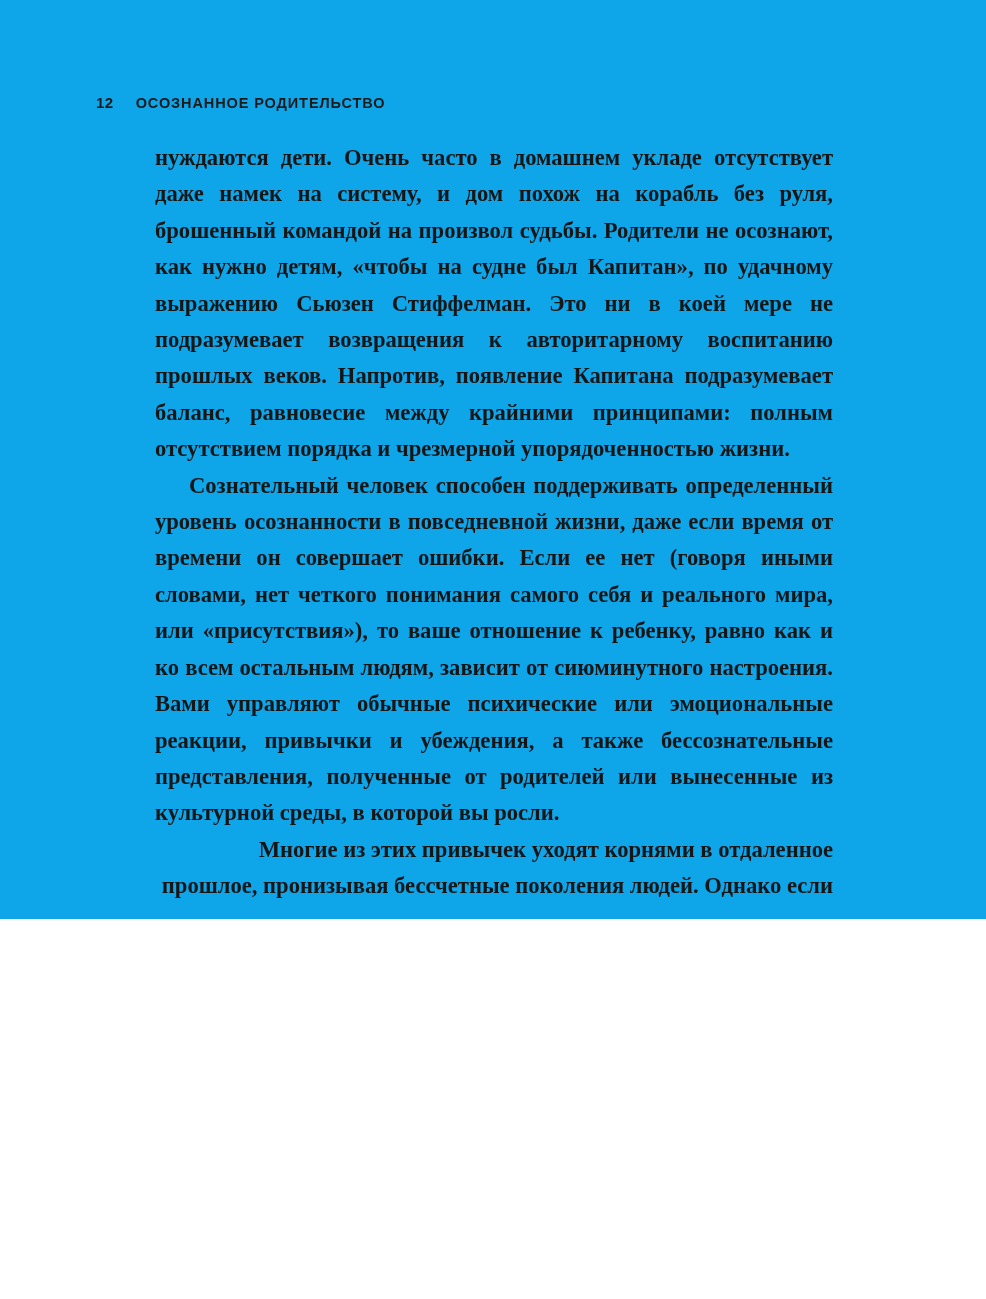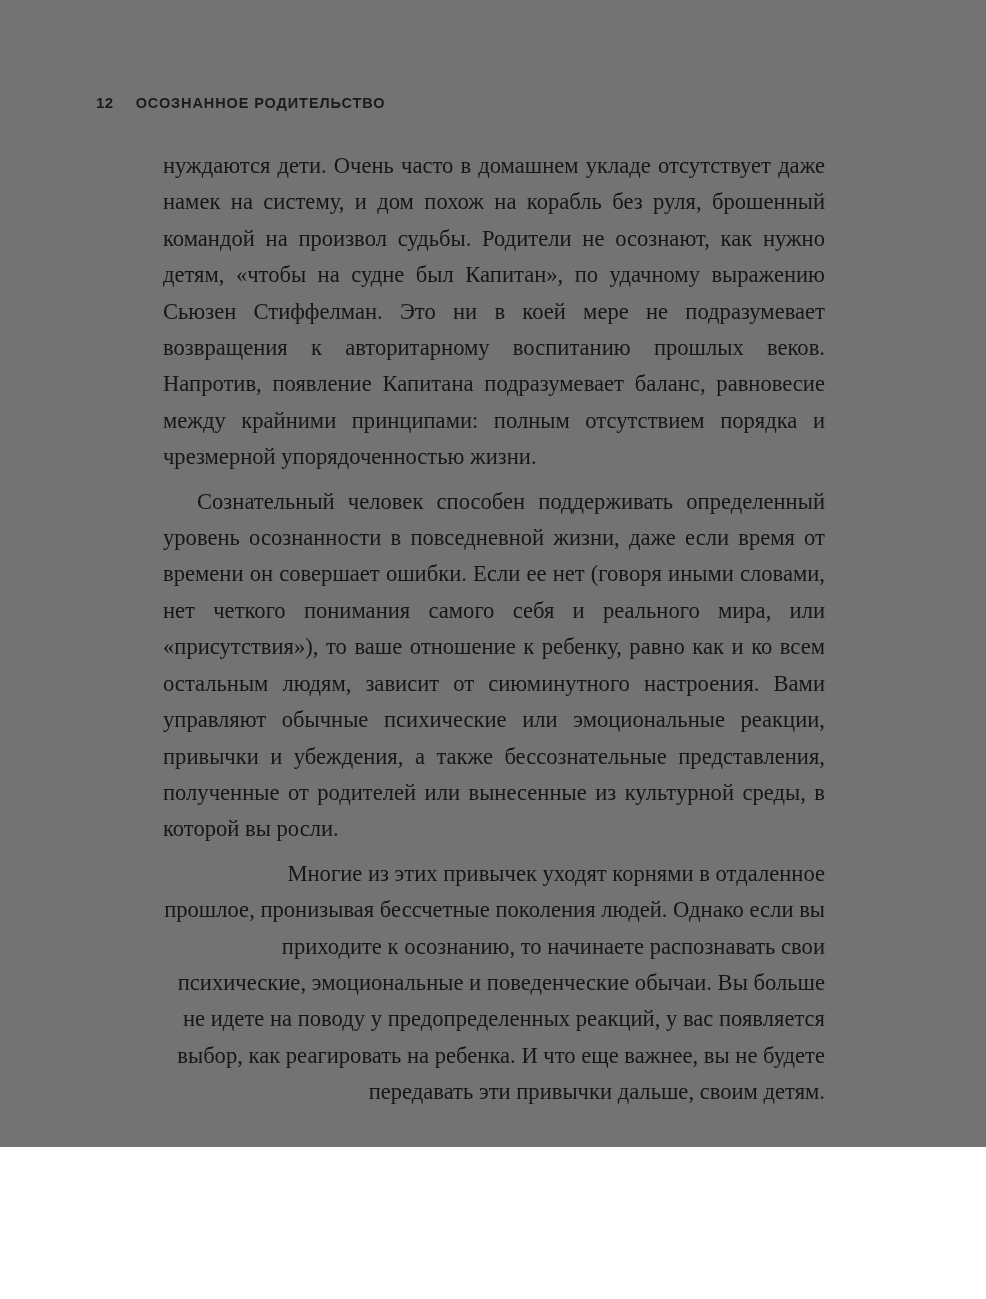--- a/index.html
+++ b/index.html
@@ -3,22 +3,22 @@
 <meta charset="utf-8">
 <style>
   html, body {
     margin: 0;
     padding: 0;
     background: #ffffff;
   }
   .page {
     position: relative;
     width: 986px;
-    height: 1147px;
-    background: #737373;
+    height: 919px;
+    background: #0ea5e9;
     overflow: hidden;
     box-sizing: border-box;
   }
   .running-head {
     position: absolute;
     top: 94px;
     left: 96px;
     display: flex;
     align-items: baseline;
     gap: 22px;
@@ -38,23 +38,24 @@
     left: 155px;
     width: 678px;
     font-family: "Liberation Serif", serif;
     font-size: 22.6px;
     line-height: 36.4px;
     color: #161616;
     text-align: justify;
     text-justify: inter-word;
   }
   .body-text p {
-    margin: 8px;
+    margin: 0;
     text-indent: 0;
     hyphens: manual;
+    font-weight: bold;
   }
   .body-text p.indent {
     text-indent: 34px;
   }
   .body-text p:last-child {
     text-align: right;
   }
 </style>
 </head>
 <body>

